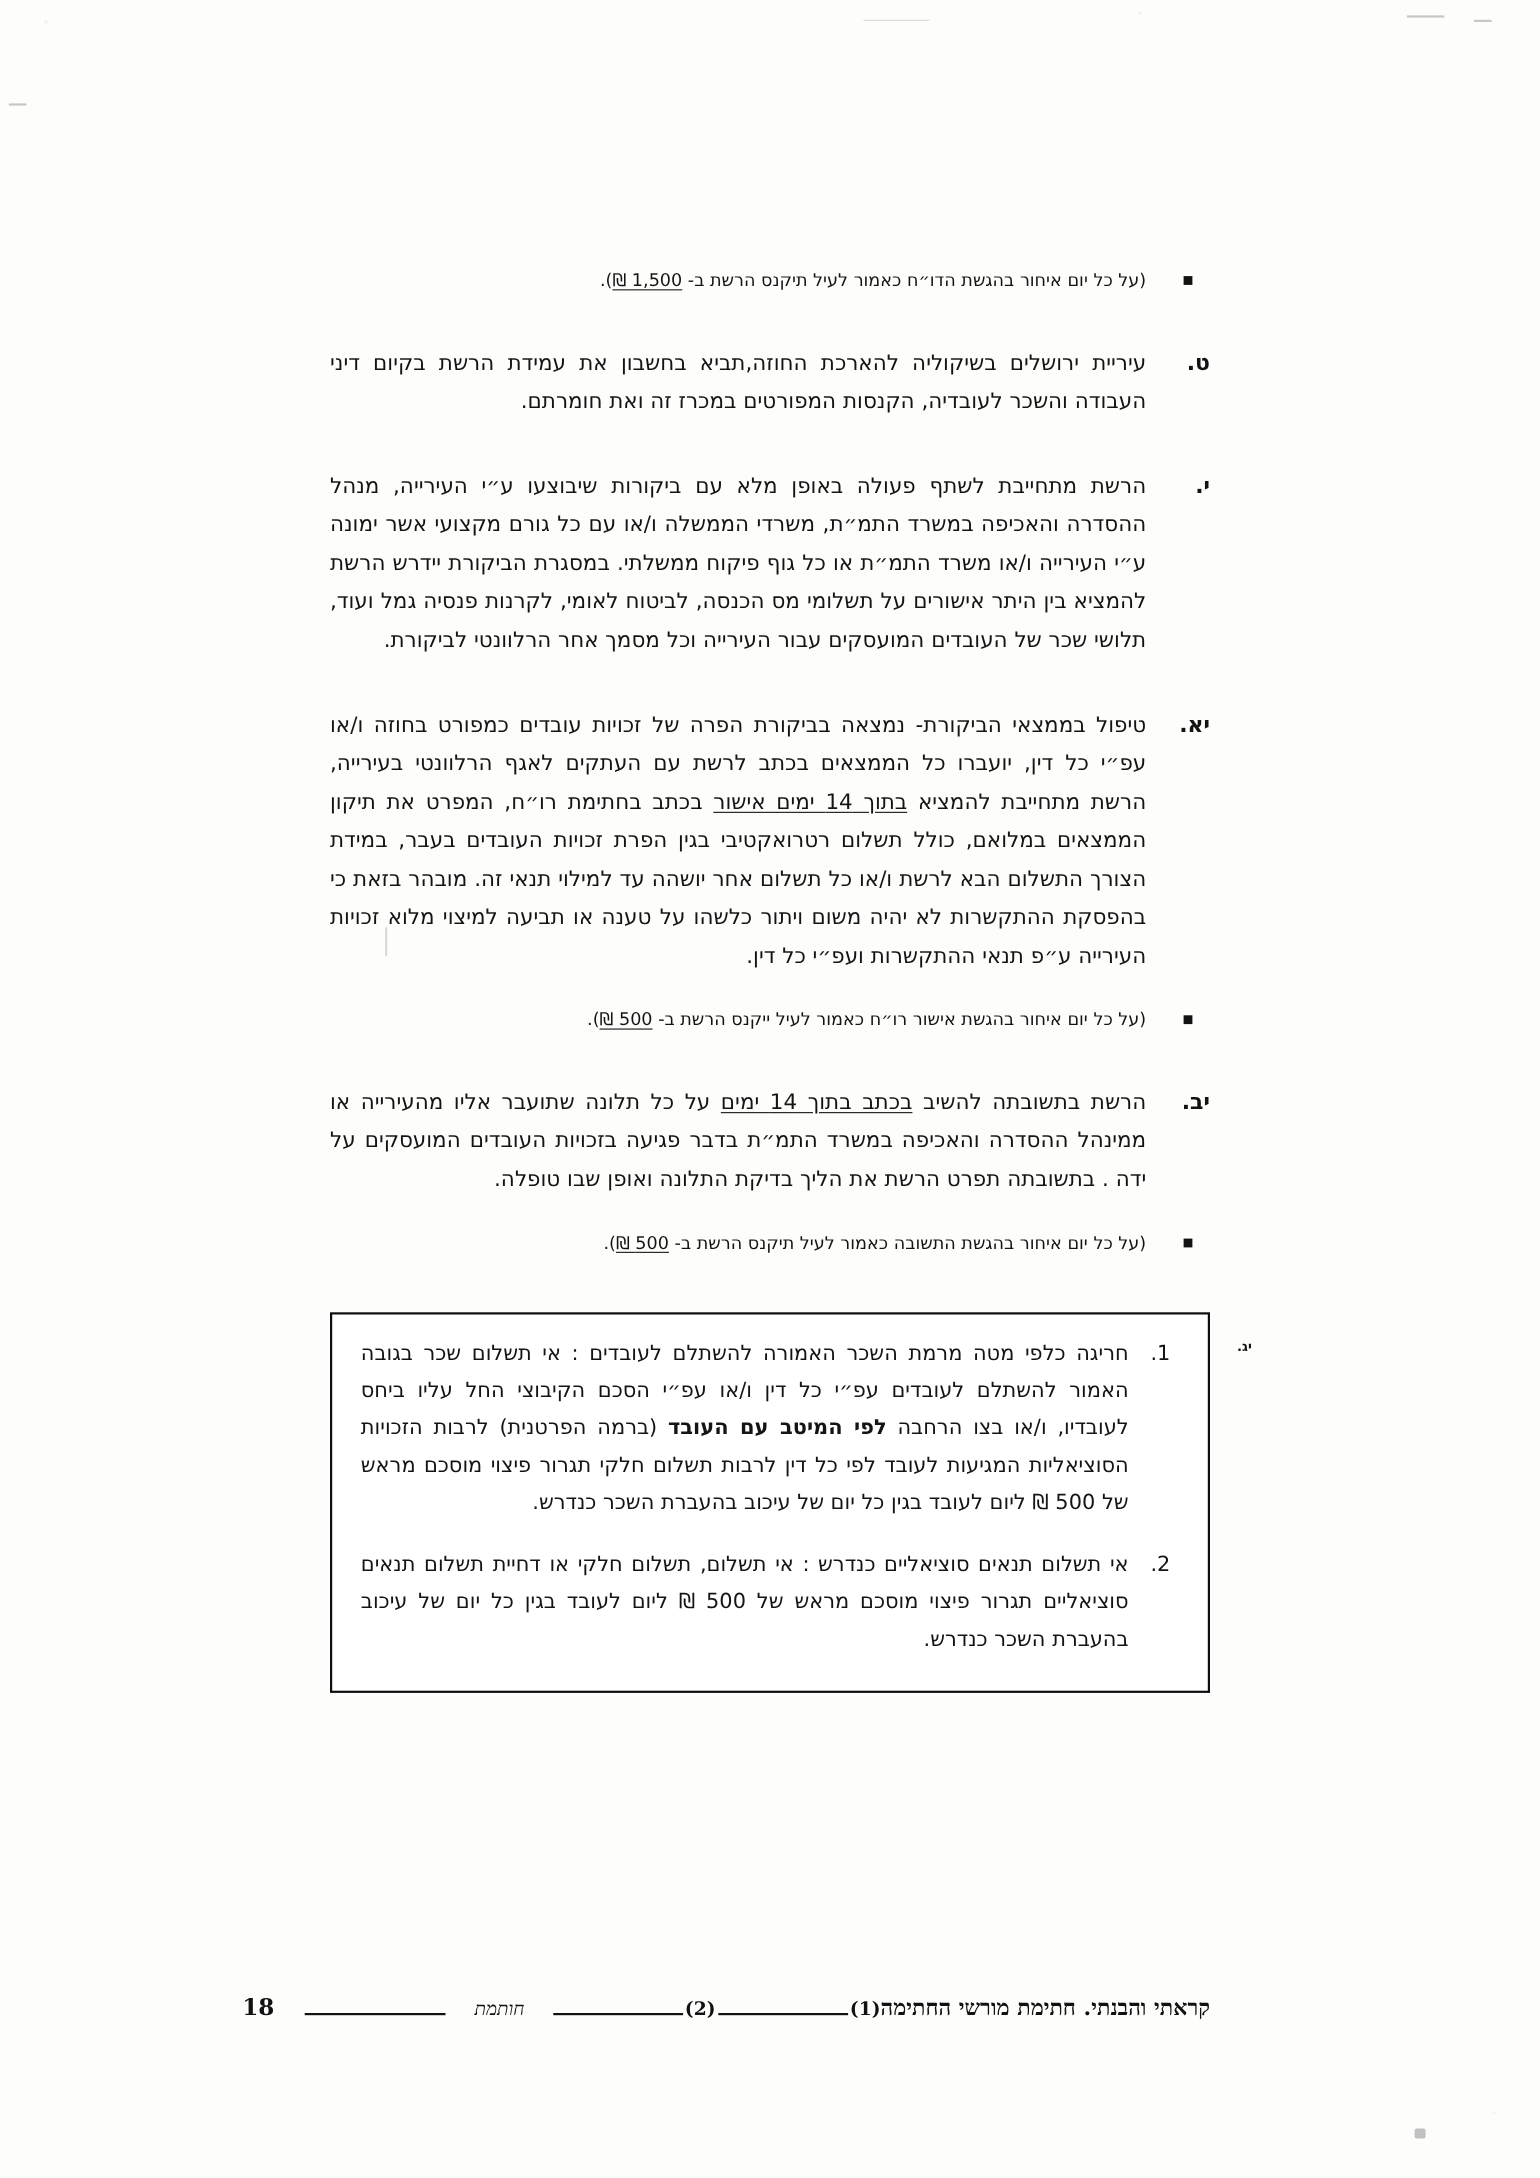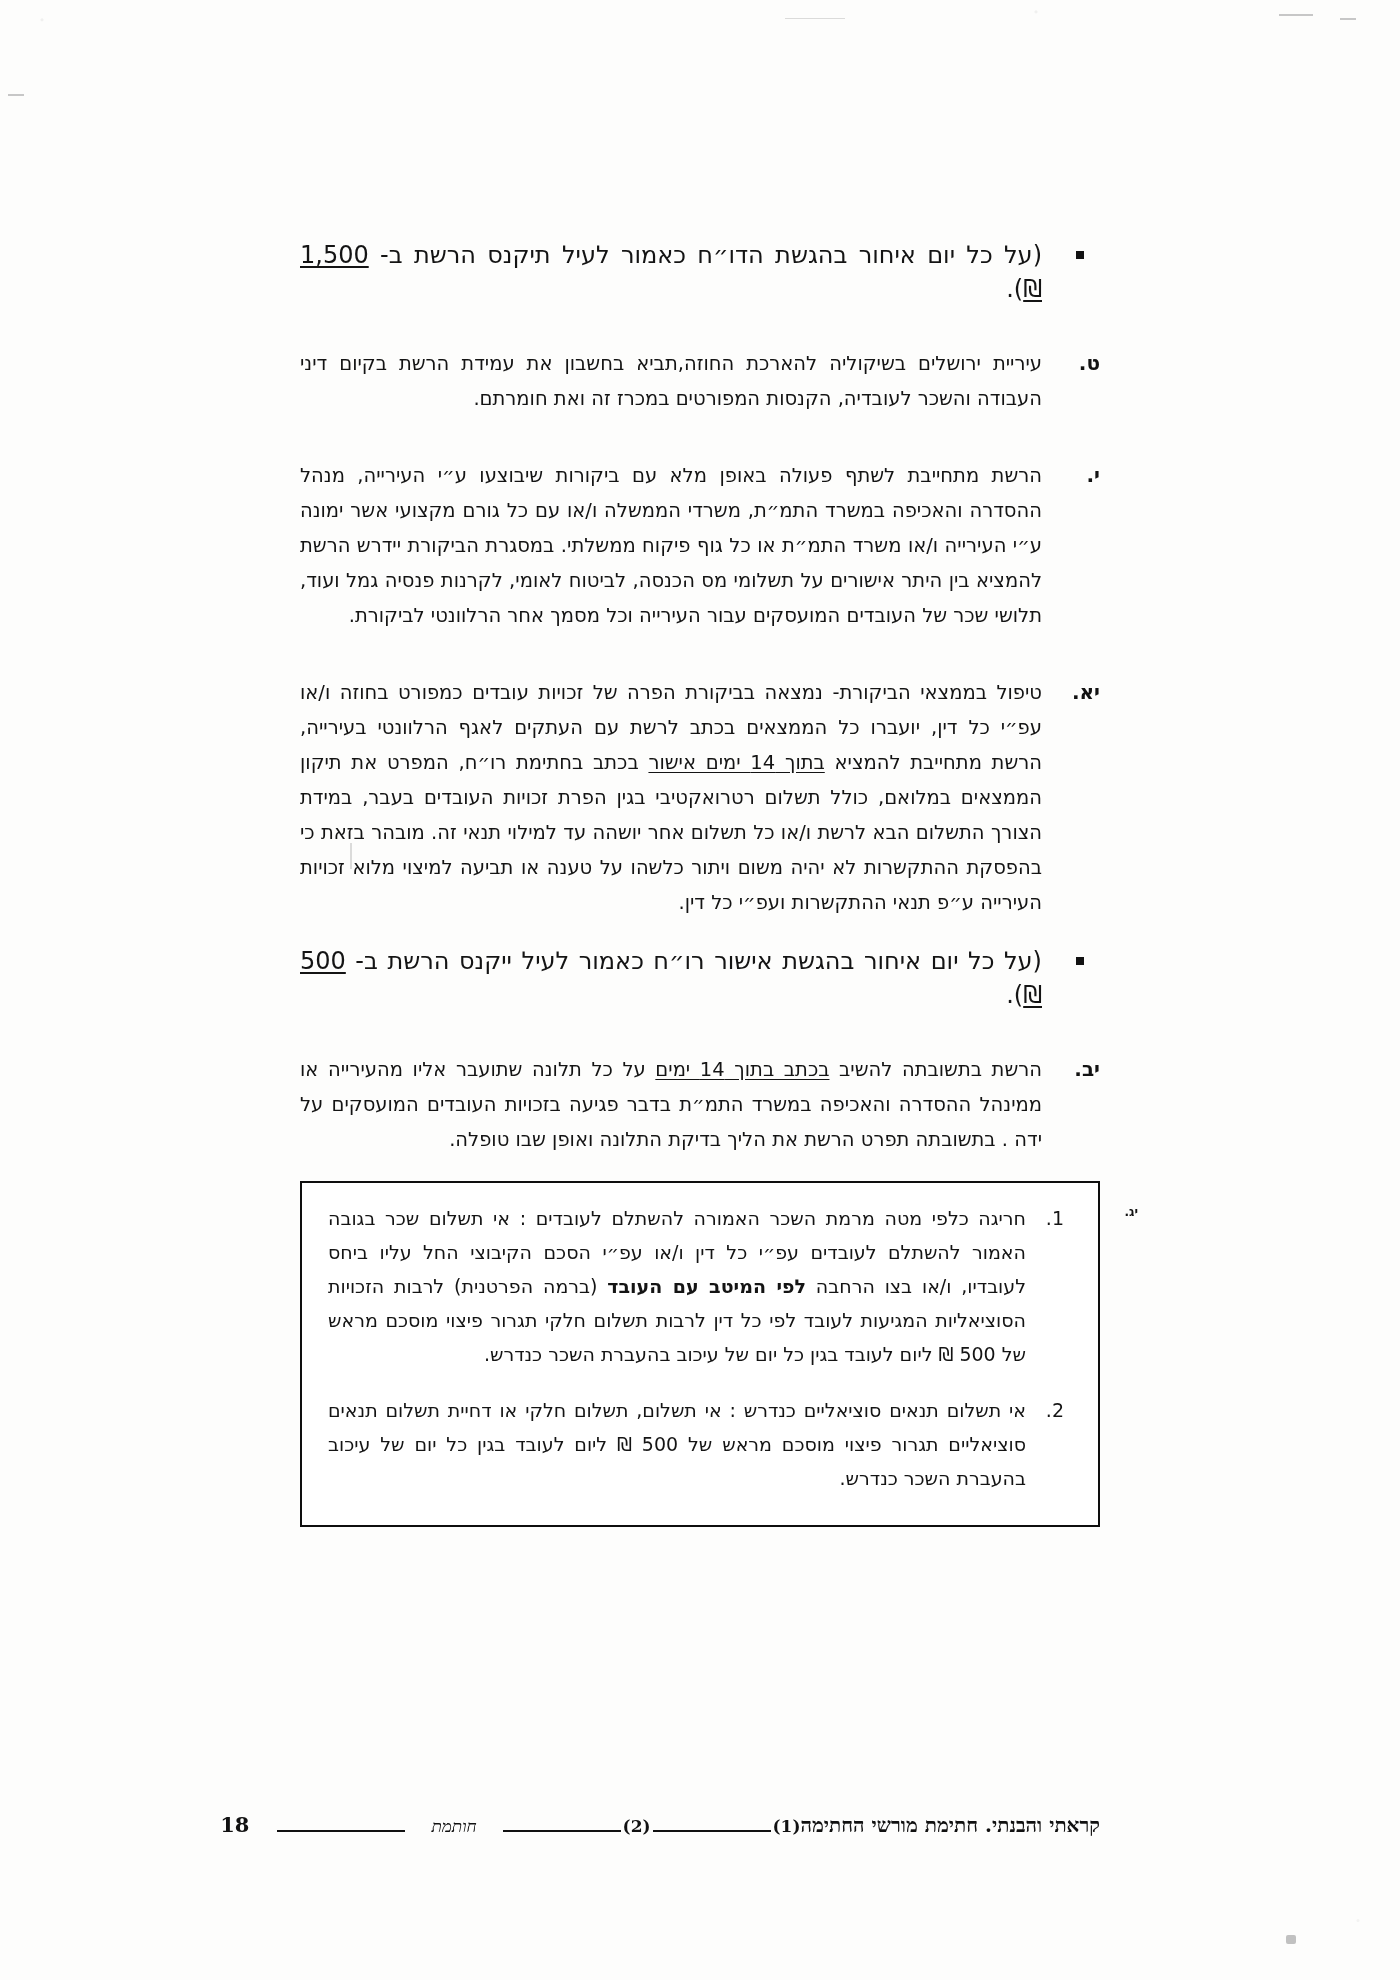--- a/index.html
+++ b/index.html
@@ -89,21 +89,21 @@
   }
   .bullet-square {
     position: absolute;
     right: 16px;
     top: 13px;
     width: 8px;
     height: 8px;
     background: #121212;
   }
   .bullet-text {
-    font-size: 24px;
+    font-size: 16px;
     line-height: 34px;
     color: #141414;
     text-align: justify;
   }
 
   .u { text-decoration: underline; text-underline-offset: 3px; }
   .b { font-weight: bold; }
 
   
   .penalty-wrap {
@@ -259,20 +259,27 @@
       </div>
     </div>
 
     <div class="clause" style="margin-bottom:24px;">
       <span class="clause-marker">יב.</span>
       <div class="clause-body">
         <span>הרשת בתשובתה להשיב </span><span class="u">בכתב בתוך 14 ימים</span><span> על כל תלונה שתועבר אליו מהעירייה או ממינהל ההסדרה והאכיפה במשרד התמ״ת בדבר פגיעה בזכויות העובדים המועסקים על ידה . בתשובתה תפרט  הרשת את הליך בדיקת התלונה ואופן שבו טופלה.</span>
       </div>
     </div>
 
+    <div class="bullet-item" style="margin-bottom:46px;">
+      <span class="bullet-square"></span>
+      <div class="bullet-text">
+        <span>(על כל יום איחור בהגשת התשובה כאמור לעיל תיקנס  הרשת ב-</span>
+        <span class="u">500 ₪</span><span>).</span>
+      </div>
+    </div>
 
     <div class="penalty-wrap">
       <span class="penalty-marker">יג.</span>
       <div class="penalty-box">
 
         <div class="num-item">
           <span class="num-marker">1.</span>
           <div class="num-text">
             <span>חריגה כלפי מטה מרמת השכר האמורה להשתלם לעובדים : אי תשלום שכר בגובה האמור להשתלם לעובדים עפ״י כל דין ו/או עפ״י הסכם הקיבוצי החל עליו ביחס לעובדיו, ו/או בצו הרחבה </span><span class="b">לפי המיטב עם העובד</span><span> (ברמה הפרטנית) לרבות הזכויות הסוציאליות המגיעות לעובד לפי כל דין לרבות תשלום חלקי תגרור פיצוי מוסכם מראש של 500 ₪ ליום לעובד בגין כל יום של עיכוב בהעברת השכר כנדרש.</span>
           </div>

